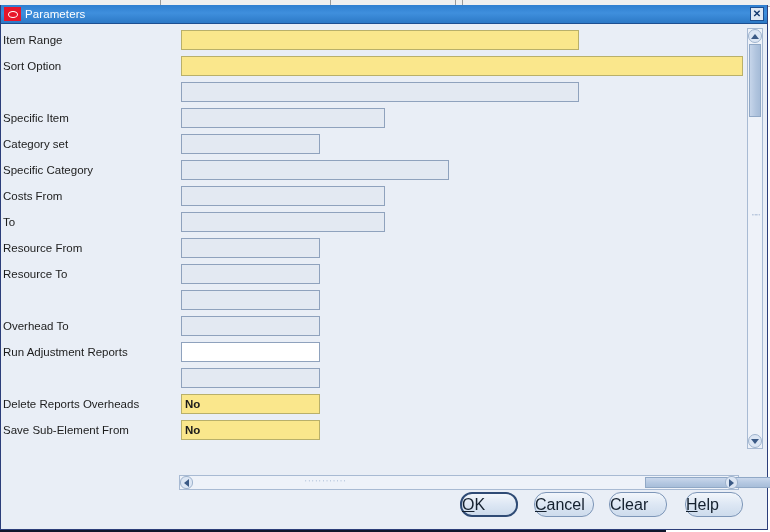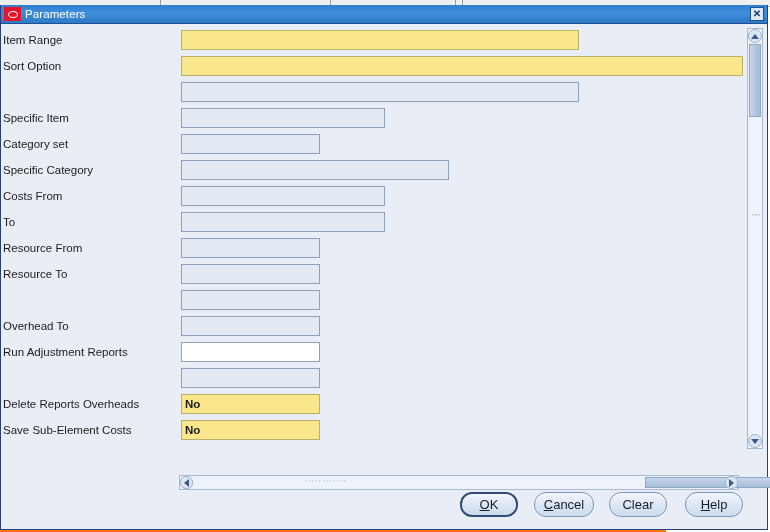--- a/index.html
+++ b/index.html
@@ -11,21 +11,21 @@
     width: 770px;
     height: 532px;
     font-family: "Liberation Sans", sans-serif;
     overflow: hidden;
   }
 
   #screen {
     position: relative;
     width: 666px;
     height: 532px;
-    background: #f97316;
+    background: #0f172a;
   }
 
   
   .bg-strip {
     position: absolute;
     left: 0; top: 0;
     width: 770px; height: 6px;
     background: #efefef;
     border-bottom: 1px solid #b4b4b4;
   }
@@ -286,25 +286,24 @@
     width: 766px;
     height: 30px;
   }
   .btn {
     position: absolute;
     top: 0;
     height: 25px;
     background: linear-gradient(to bottom, #f2f6fb 0%, #dde7f4 50%, #cddbec 100%);
     border: 1px solid #7d96b8;
     border-radius: 12px;
-    font-size: 13px;
+    font-size: 16px;
     color: #14202e;
     display: flex;
     align-items: center;
-    justify-content: center;
     cursor: pointer;
     box-sizing: border-box;
   }
   .btn.default {
     border: 2px solid #2f4b75;
   }
   .btn u { text-underline-offset: 1px; }
 </style>
 </head>
 <body>
@@ -382,21 +381,21 @@
             <div class="fld active" style="width: 139px;"></div>
           </div>
           <div class="row" style="top: 342px;">
             <div class="fld" style="width: 139px;"></div>
           </div>
           <div class="row" style="top: 368px;">
             <div class="lbl">Delete Reports Overheads</div>
             <div class="fld required" style="width: 139px;">No</div>
           </div>
           <div class="row" style="top: 394px;">
-            <div class="lbl">Save Sub-Element Costs</div>
+            <div class="lbl">Save Sub-Element From</div>
             <div class="fld required" style="width: 139px;">No</div>
           </div>
         </div>
 
       <div class="vscroll">
         <div class="vsb-arrow up">
             <span class="tri up"></span>
           </div>
         <div class="vsb-thumb"></div>
         <div class="vsb-track-dots">'''''''''</div>

